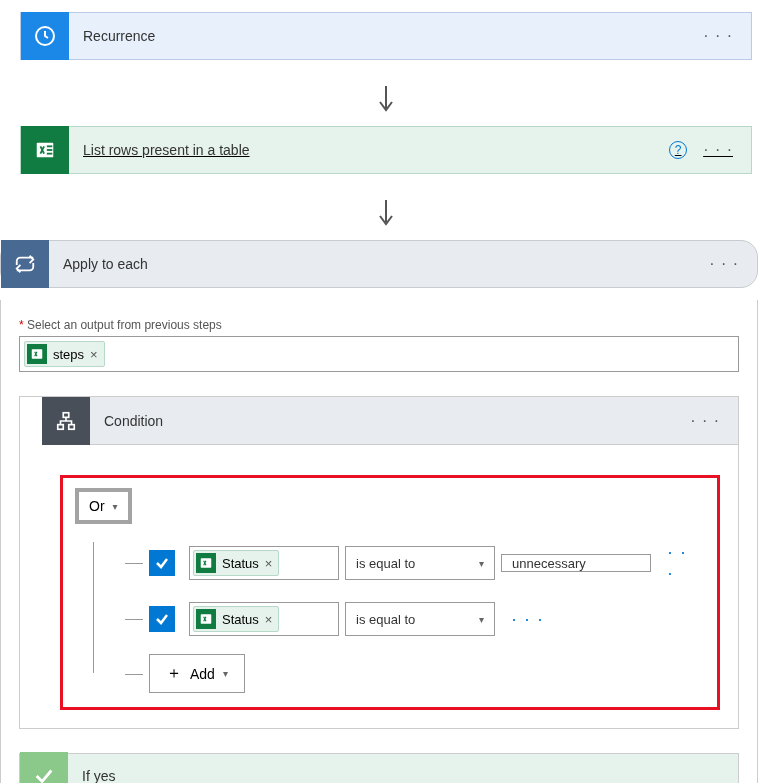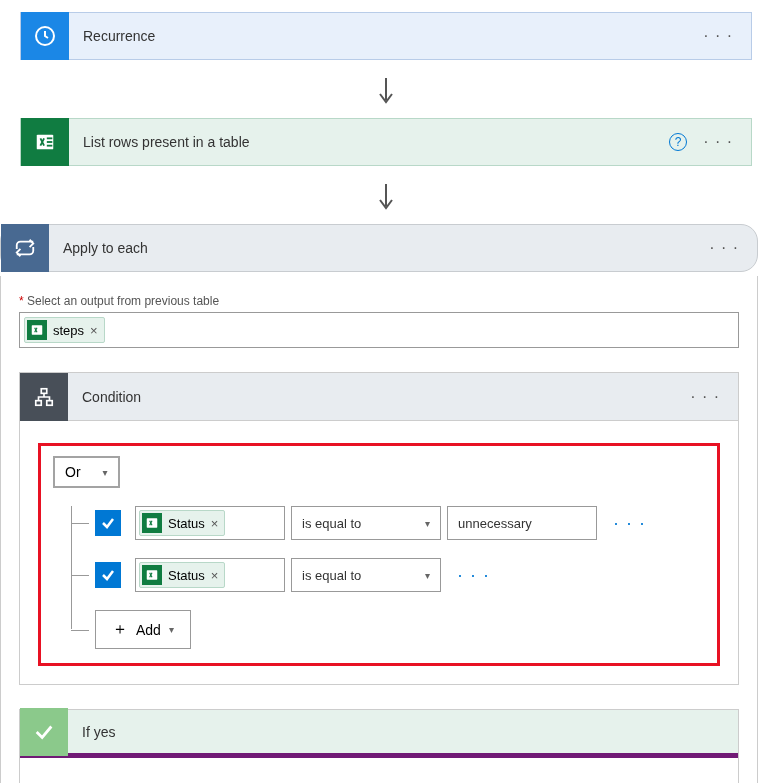--- a/index.html
+++ b/index.html
@@ -1,26 +1,26 @@
 <!DOCTYPE html>
 <html><head>
   <meta charset="utf-8">
   <style>
     * { box-sizing: border-box; margin: 0; padding: 0; font-family: "Segoe UI", Arial, sans-serif; }
     body { background: #ffffff; padding: 12px 20px; width: 772px; }
     
-    .card { border: 1px solid #ccc; display: flex; align-items: center; height: 48px; margin-bottom: 4px; }
+    .card { border: 1px solid #ccc; display: flex; align-items: center; height: 48px; margin-bottom: 12px; }
     .card-icon { width: 48px; height: 48px; display: flex; align-items: center; justify-content: center; flex-shrink: 0; }
     .card-title { flex: 1; padding-left: 14px; font-size: 14px; color: #333; }
     .card-actions { display: flex; align-items: center; gap: 16px; padding-right: 18px; }
     
     .recurrence { background: #e8f0fb; border-color: #b8cce8; }
     .recurrence .card-icon { background: #1b87e6; }
     
-    .excel { background: #e6f2ec; border-color: #b8d8c8; }
+    .excel { background: #e6f2ec; border-color: #b8d8c8; text-decoration: underline; }
     .excel .card-icon { background: #107c41; }
     
     .apply { background: #e8ecf0; border-color: #c8ccd0; border-radius: 17px; }
     .apply .card-icon { background: #486991; }
     
     .condition-head { background: #e8ecf0; border-color: #c8ccd0; }
     .condition-head .card-icon { background: #484f58; }
     
     .ifyes { background: #e6f2ec; border-color: #b8d8c8; }
     .ifyes .card-icon { background: #8bc98b; }
@@ -38,50 +38,50 @@
     .apply-container { margin-top: 0; }
     
     .req-label { font-size: 12px; color: #555; }
     .req-label .asterisk { color: #c00; }
     
     .token-row { border: 1px solid #999; padding: 4px; margin-top: 4px; display: flex; }
     .token { display: inline-flex; align-items: center; background: #e6f2ec; border: 1px solid #b8d8c8; border-radius: 2px; padding: 2px 6px 2px 2px; font-size: 13px; }
     .token-icon { width: 20px; height: 20px; background: #107c41; display: inline-flex; align-items: center; justify-content: center; margin-right: 6px; }
     .token-x { margin-left: 6px; color: #555; cursor: pointer; font-size: 13px; }
     
-    .condition-wrap { margin-top: 24px; border: 1px solid #ccc; }
+    .condition-wrap { margin-top: 24px; border: 1px solid #ccc; padding-left: 22px; }
     .condition-body { padding: 18px; }
     .highlight-box { border: 3px solid #e81123; padding: 10px 12px 14px 12px; }
     
-    .or-btn { border: 2px solid #a3a3a3; padding: 6px 10px; font-size: 14px; background: #fff; display: inline-flex; align-items: center; gap: 22px; cursor: pointer; }
+    .or-btn { border: 4px solid #a3a3a3; padding: 6px 10px; font-size: 14px; background: #fff; display: inline-flex; align-items: center; gap: 8px; cursor: pointer; }
     .chevron { font-size: 10px; color: #666; }
     
     .cond-row { display: flex; align-items: center; margin-top: 18px; }
     
     .checkbox { width: 26px; height: 26px; background: #0078d4; display: flex; align-items: center; justify-content: center; margin-right: 14px; cursor: pointer; }
     .checkbox svg { width: 14px; height: 14px; }
     
     .field-box { border: 1px solid #999; padding: 3px; min-width: 150px; height: 34px; display: flex; align-items: center; }
     .operator-box { border: 1px solid #999; padding: 6px 10px; min-width: 150px; height: 34px; display: flex; align-items: center; justify-content: space-between; font-size: 13px; color: #333; background: #fff; }
-    .value-box { border: 1px solid #999; padding: 6px 10px; min-width: 150px; height: 34px; font-size: 13px; color: #333; background: #fff; display: flex; align-items: center; }
+    .value-box { border: 1px solid #999; padding: 6px 10px; min-width: 150px; height: 18px; font-size: 13px; color: #333; background: #fff; display: flex; align-items: center; }
     .row-ellipsis { color: #0078d4; font-size: 18px; padding: 0 10px; cursor: pointer; letter-spacing: 1px; }
     
     .add-btn { border: 1px solid #999; padding: 8px 16px; font-size: 14px; background: #fff; display: inline-flex; align-items: center; gap: 8px; cursor: pointer; margin-left: 42px; margin-top: 18px; }
     .plus { font-size: 16px; font-weight: 300; }
     
     .ifyes-wrap { margin-top: 24px; border: 1px solid #ccc; }
     .ifyes-body { padding: 24px 18px 10px 18px; }
     
     .close-x { color: #0078d4; font-size: 18px; cursor: pointer; padding-right: 4px; }
     
     .cond-fields { display: flex; gap: 6px; align-items: center; flex: 1; }
     
     .tree-structure { position: relative; padding-left: 18px; }
     .tree-structure::before { content: ''; position: absolute; left: 18px; top: 0; bottom: 20px; width: 1px; background: #999; }
-    .branch { position: relative; padding-left: 24px; }
+    .branch { position: relative; padding-left: 24px; margin-left: 32px; }
     .branch::before { content: ''; position: absolute; left: 0; top: 50%; width: 18px; height: 1px; background: #999; }
   </style>
 </head>
 <body>
 
 <div class="card recurrence">
   <div class="card-icon">
     <svg viewBox="0 0 24 24" width="24" height="24" fill="none" stroke="#fff" stroke-width="2">
       <circle cx="12" cy="12" r="9"></circle>
         <path d="M12 7v5l3 2"></path>
@@ -133,21 +133,21 @@
     </svg>
   </div>
   <div class="card-title">Apply to each</div>
   <div class="card-actions">
     <span class="ellipsis">· · ·</span>
   </div>
 </div>
 
 <div class="container apply-container" style="border-top:none;">
   <div class="req-label">
-    <span class="asterisk">*</span> <span>Select an output from previous table</span>
+    <span class="asterisk">*</span> <span>Select an output from previous steps</span>
   </div>
   <div class="token-row">
     <span class="token">
       <span class="token-icon">
         <svg viewBox="0 0 24 24" width="14" height="14">
               <rect x="3" y="4" width="18" height="16" fill="#fff" rx="1"></rect>
               <path d="M8 8 L12 16 M12 8 L8 16" stroke="#107c41" stroke-width="2"></path>
             </svg>
       </span>
       <span>steps</span>

